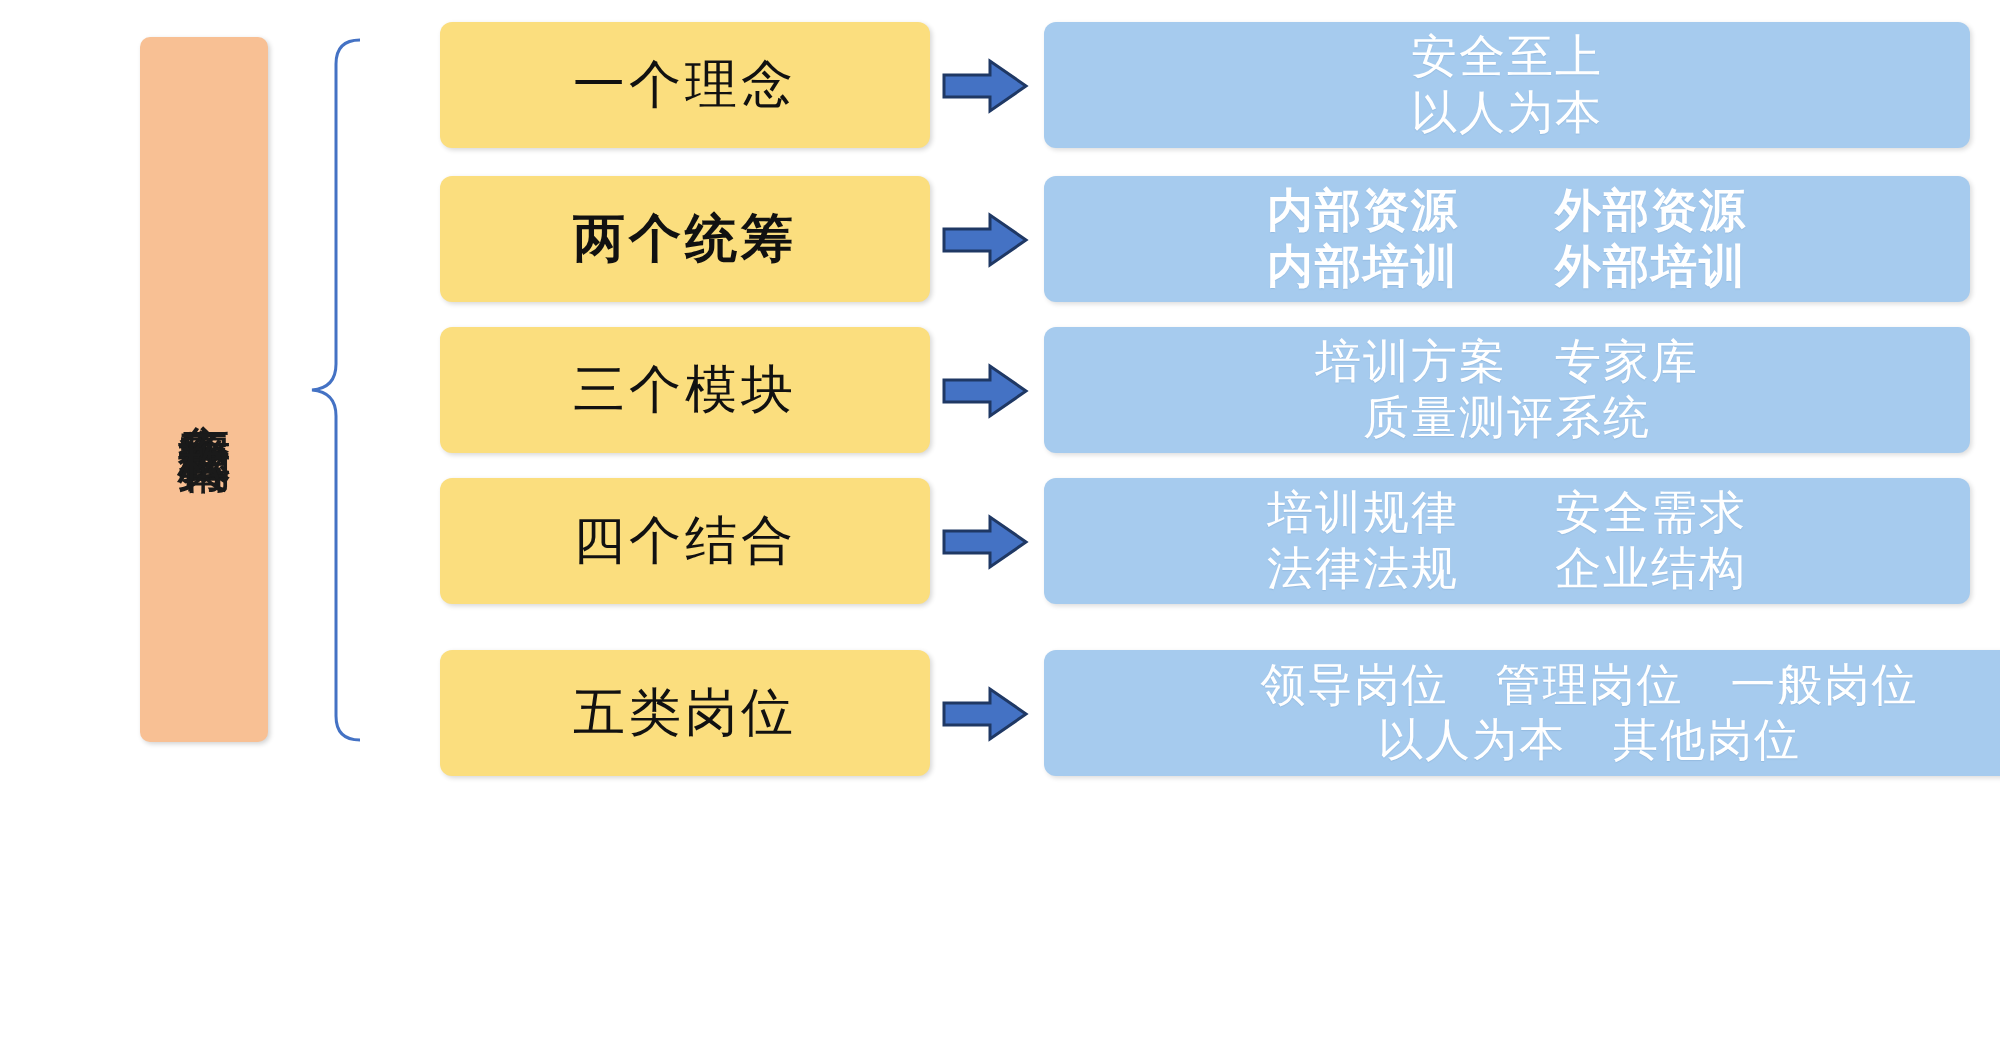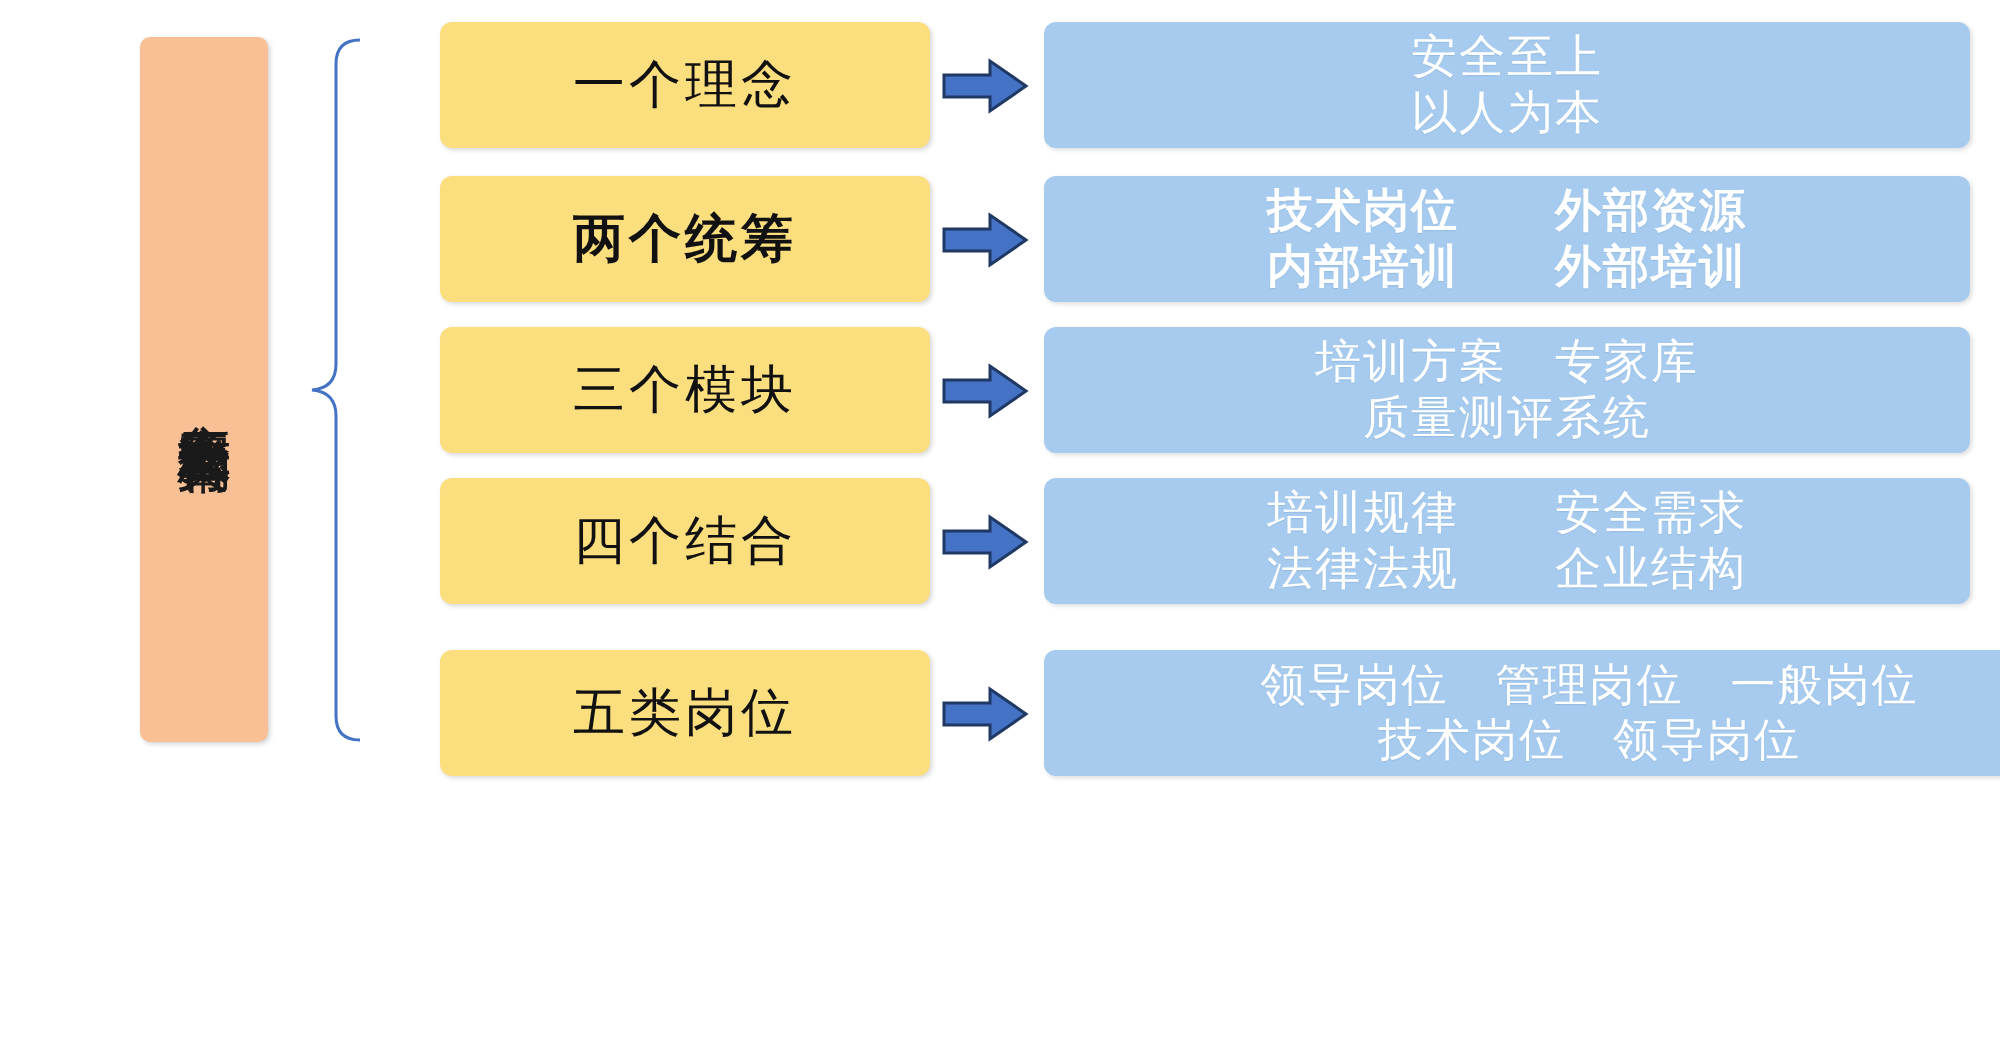--- a/index.html
+++ b/index.html
@@ -157,21 +157,21 @@
   </div>
 
   <div class="row" id="row-2">
     <div class="yellow-box">
       <span class="yellow-label">两个统筹</span>
     </div>
     <svg class="arrow" viewBox="0 0 90 58" xmlns="http://www.w3.org/2000/svg">
       <path d="M 4 18 L 50 18 L 50 4 L 86 29 L 50 54 L 50 40 L 4 40 Z" fill="#4472C4" stroke="#1F3864" stroke-width="3" stroke-linejoin="miter"></path>
     </svg>
     <div class="blue-box">
-      <span class="blue-line">技术岗位　　外部资源</span>
+      <span class="blue-line">内部资源　　外部资源</span>
       <span class="blue-line">内部培训　　外部培训</span>
     </div>
   </div>
 
   <div class="row" id="row-3">
     <div class="yellow-box">
       <span class="yellow-label">三个模块</span>
     </div>
     <svg class="arrow" viewBox="0 0 90 58" xmlns="http://www.w3.org/2000/svg">
       <path d="M 4 18 L 50 18 L 50 4 L 86 29 L 50 54 L 50 40 L 4 40 Z" fill="#4472C4" stroke="#1F3864" stroke-width="3" stroke-linejoin="miter"></path>
@@ -197,17 +197,17 @@
 
   <div class="row" id="row-5">
     <div class="yellow-box">
       <span class="yellow-label">五类岗位</span>
     </div>
     <svg class="arrow" viewBox="0 0 90 58" xmlns="http://www.w3.org/2000/svg">
       <path d="M 4 18 L 50 18 L 50 4 L 86 29 L 50 54 L 50 40 L 4 40 Z" fill="#4472C4" stroke="#1F3864" stroke-width="3" stroke-linejoin="miter"></path>
     </svg>
     <div class="blue-box">
       <span class="blue-line">领导岗位　管理岗位　一般岗位</span>
-      <span class="blue-line">技术岗位　领导岗位</span>
+      <span class="blue-line">以人为本　其他岗位</span>
     </div>
   </div>
 
 </div>
 
 </body></html>

